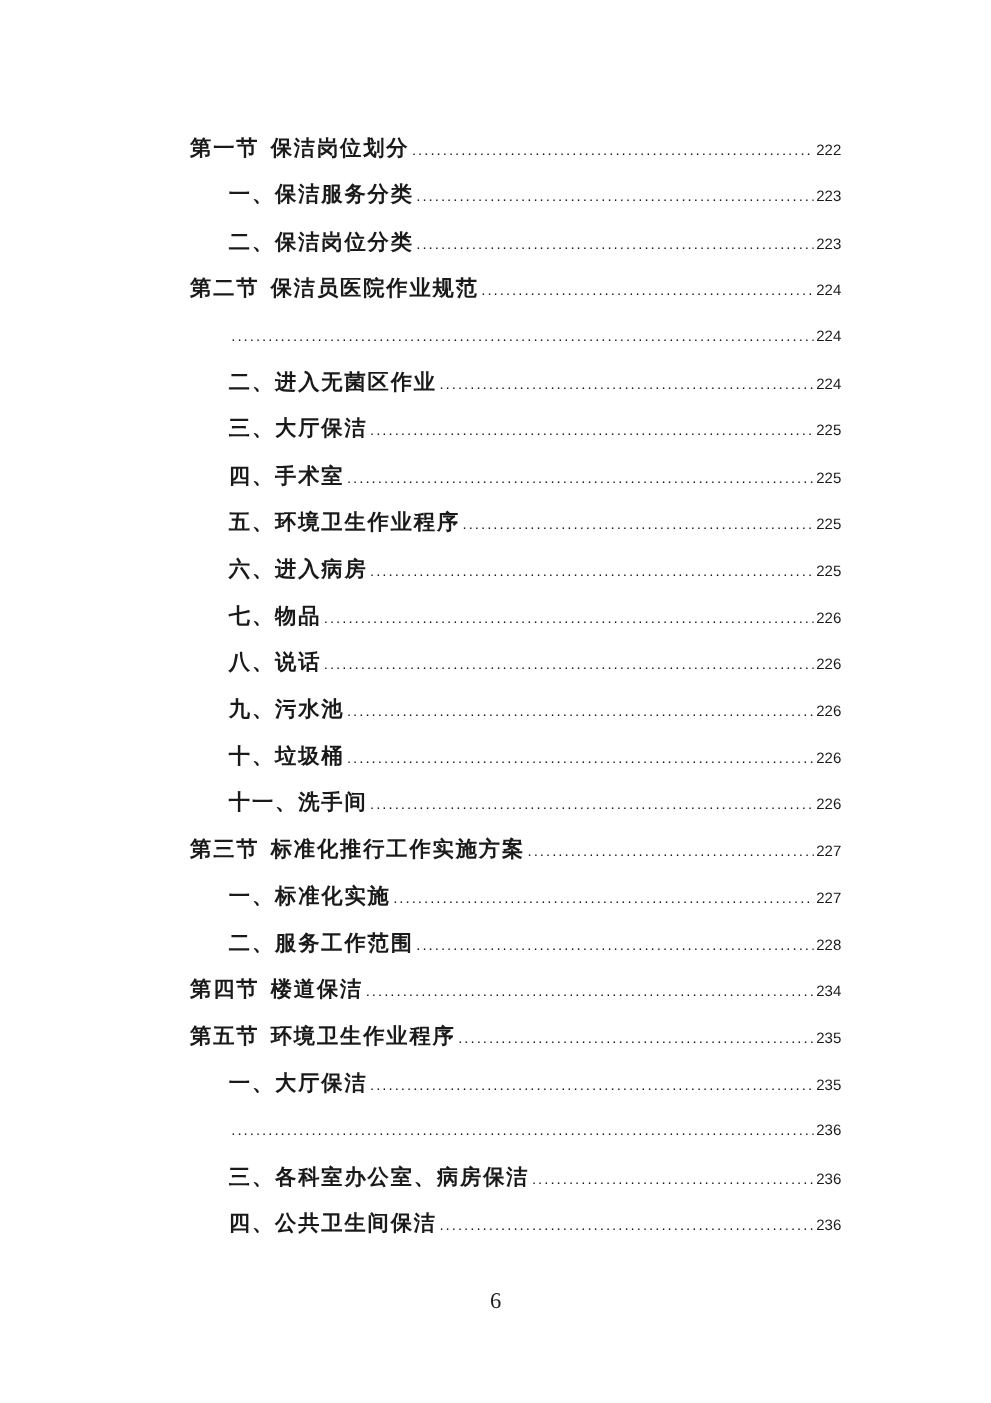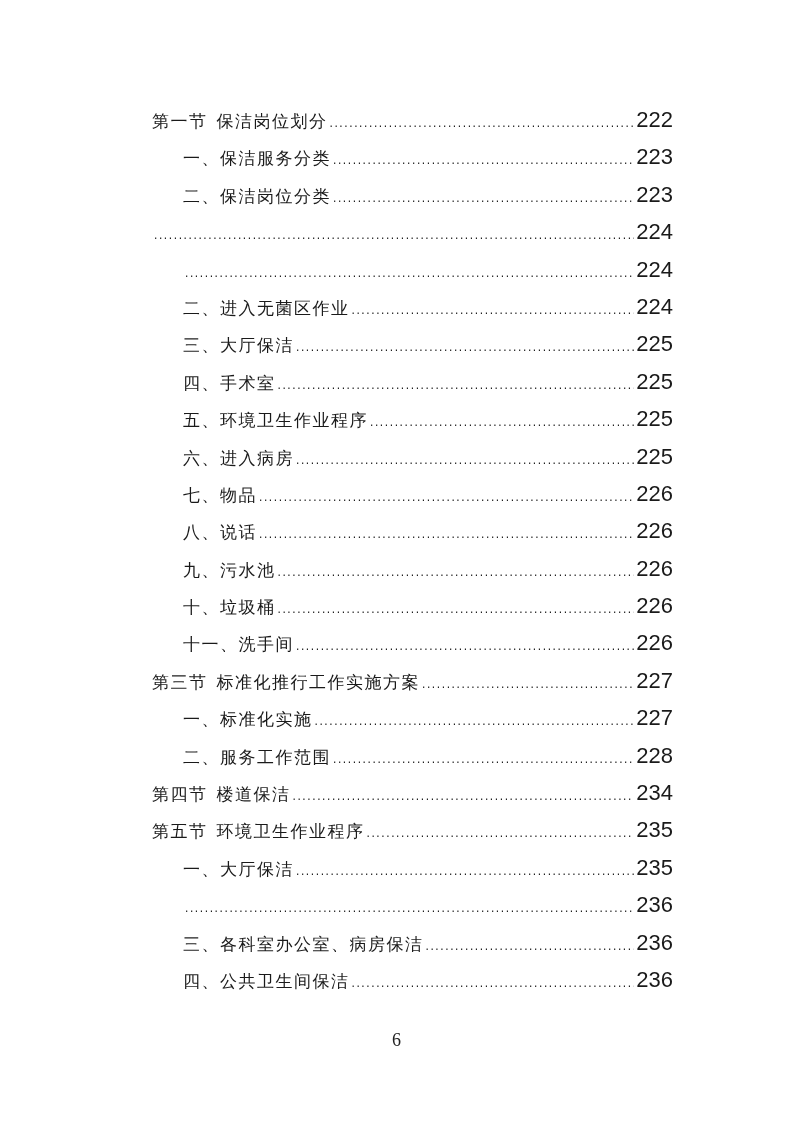--- a/index.html
+++ b/index.html
@@ -29,40 +29,41 @@
     line-height: 37.4px;
     white-space: nowrap;
     letter-spacing: 1.5px;
   }
   .toc-row.level-2 {
     padding-left: 31px;
     justify-content: space-between;
   }
   .toc-row .label {
     flex: 0 0 auto;
+    font-weight: bold;
   }
   .toc-row .label .num {
     margin-right: 9px;
   }
   .toc-row .leader {
     flex: 1 1 auto;
     overflow: hidden;
     margin: 0 2px;
     font-family: "Liberation Sans", sans-serif;
     font-size: 12px;
     letter-spacing: 1.6px;
     color: #1a1a1a;
   }
   .toc-row .leader::before {
     content: "................................................................................................................................................................................";
   }
   .toc-row .page {
     flex: 0 0 auto;
     font-family: "Liberation Sans", sans-serif;
-    font-size: 22px;
+    font-size: 12px;
     letter-spacing: 0;
   }
   .page-number {
     position: absolute;
     left: 0;
     width: 793px;
     top: 1030px;
     text-align: center;
     font-family: "Liberation Serif", serif;
     font-size: 18px;
@@ -82,20 +83,21 @@
     <span class="label"><span>一、</span><span>保洁服务分类</span></span>
     <span class="leader"></span>
     <span class="page">223</span>
   </div>
   <div class="toc-row level-2">
     <span class="label"><span>二、</span><span>保洁岗位分类</span></span>
     <span class="leader"></span>
     <span class="page">223</span>
   </div>
   <div class="toc-row level-1">
+    <span class="label"><span class="num">第二节</span><span>保洁员医院作业规范</span></span>
     <span class="leader"></span>
     <span class="page">224</span>
   </div>
   <div class="toc-row level-2">
     <span class="leader"></span>
     <span class="page">224</span>
   </div>
   <div class="toc-row level-2">
     <span class="label"><span>二、</span><span>进入无菌区作业</span></span>
     <span class="leader"></span>

